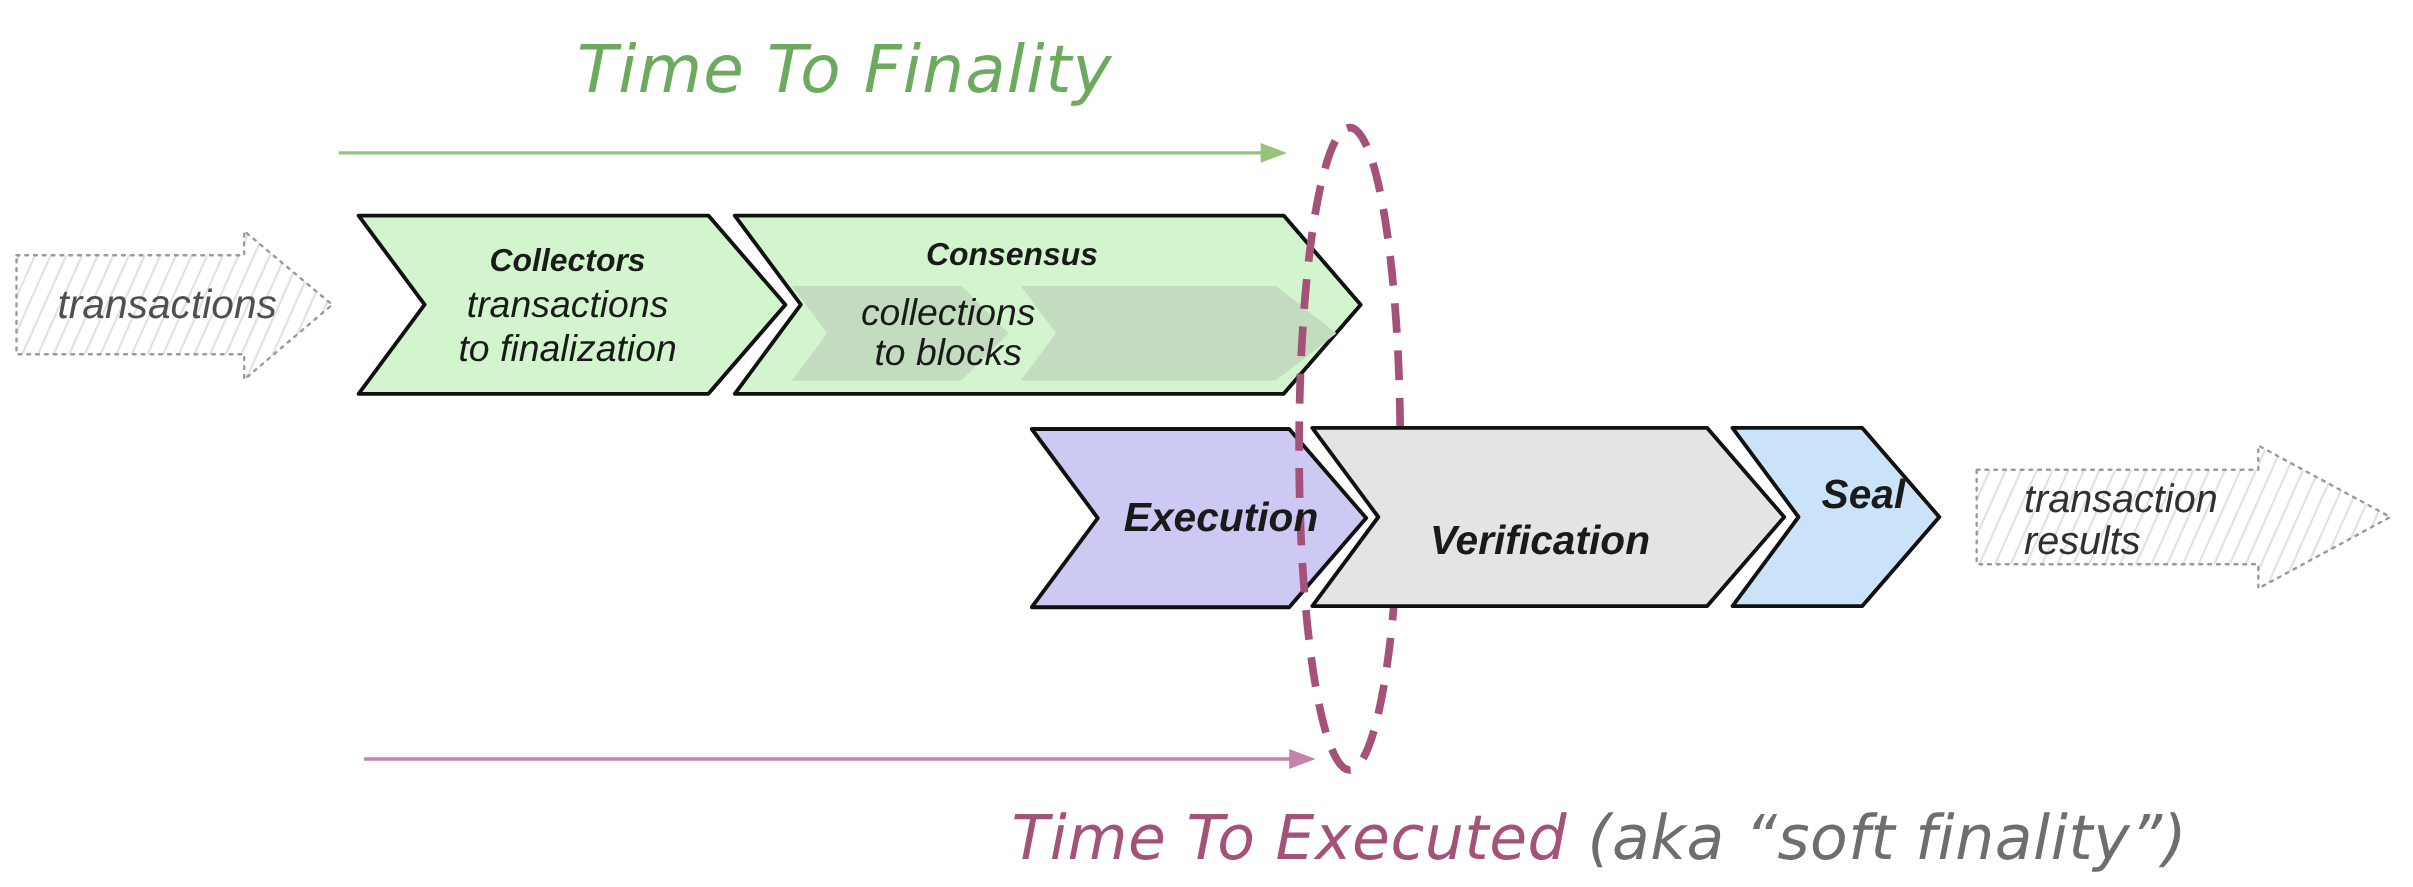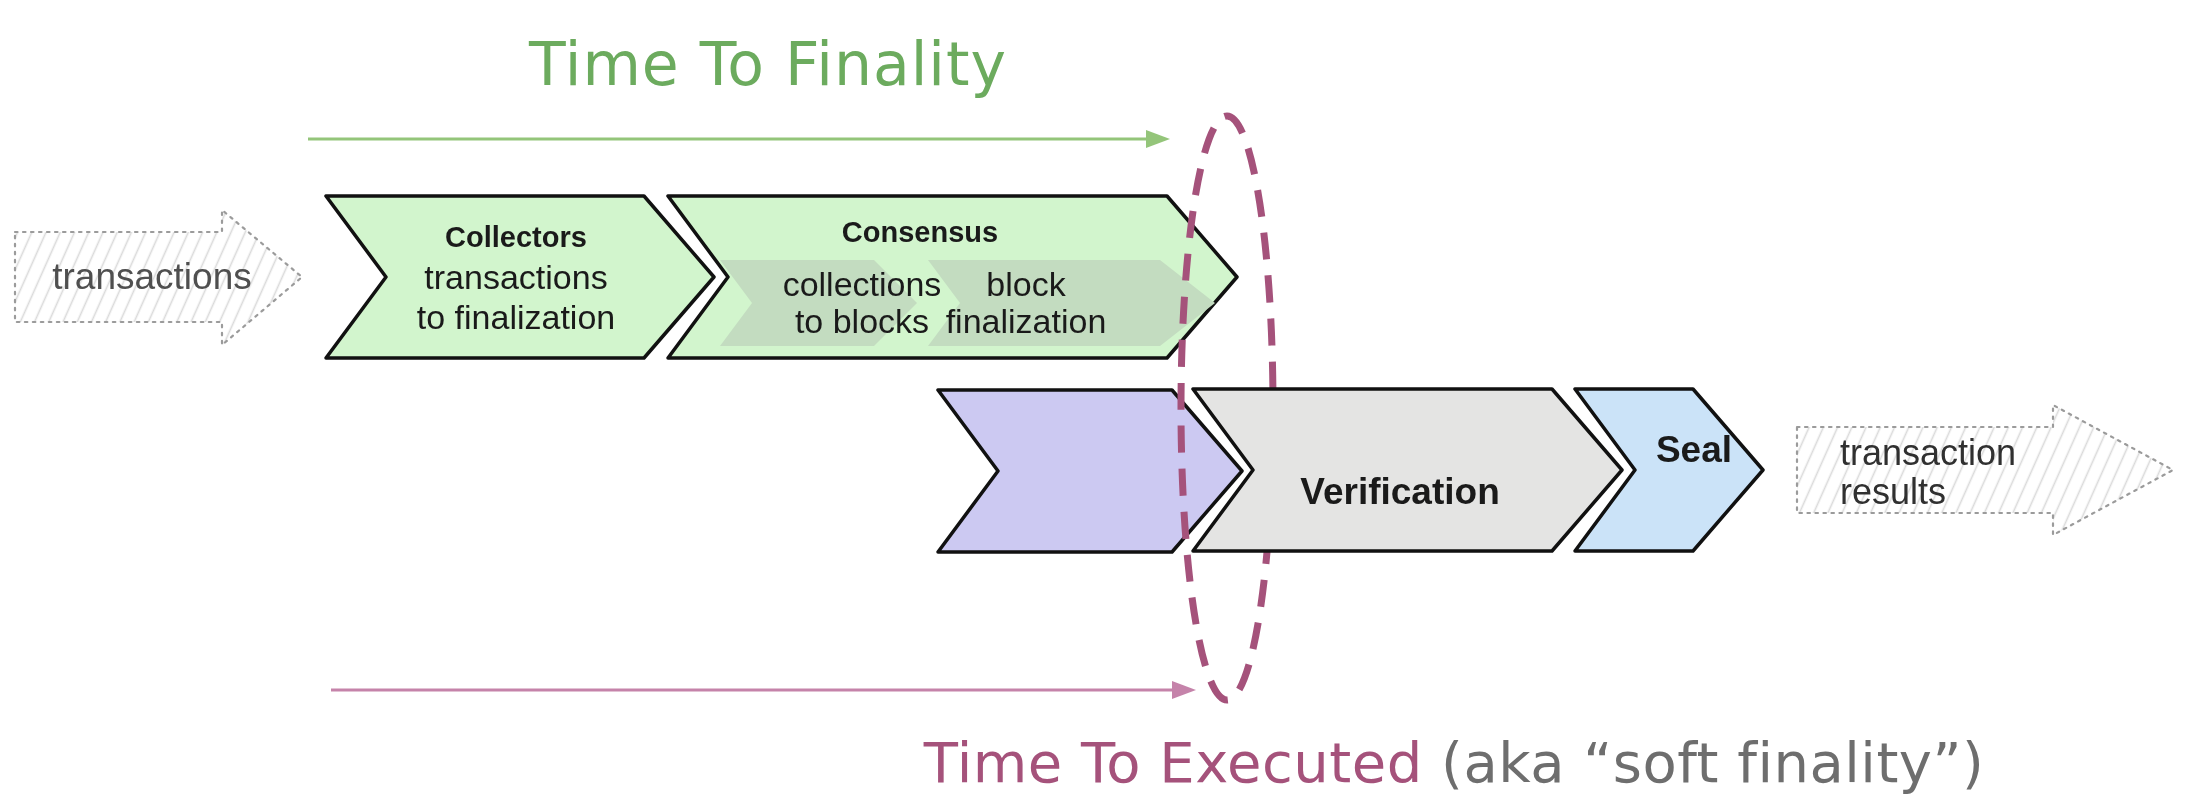--- a/index.html
+++ b/index.html
@@ -42,21 +42,21 @@
   .hatch-line{stroke:var(--sketch-hatch);stroke-width:1.6;}
   .green-line{stroke:var(--green-arrow);stroke-width:3;}
   .green-head{fill:var(--green-arrow);}
   .pink-line{stroke:var(--pink-arrow);stroke-width:3;}
   .pink-head{fill:var(--pink-arrow);}
   .soft-ellipse{fill:none;stroke:var(--maroon);stroke-width:7;
     stroke-dasharray:27 16;stroke-linecap:butt;}
 
   
   .txt{position:absolute;transform:translate(-50%,-50%);text-align:center;
-    color:var(--dark-text);white-space:nowrap;}
+    color:var(--dark-text);white-space:nowrap;font-style:italic;}
   .title-green{
     font-family:"DejaVu Sans", sans-serif;
     font-size:60px;letter-spacing:1px;color:var(--green-text);font-weight:400;
   }
   .title-bottom{
     font-family:"DejaVu Sans", sans-serif;
     font-size:56px;letter-spacing:0.5px;font-weight:400;
   }
   .title-bottom .hl{color:var(--maroon);}
   .title-bottom .sfx{color:var(--suffix-gray);}
@@ -118,25 +118,22 @@
     <div>to finalization</div>
   </div>
 
   <div class="txt stage-title-bold" style="left:920px;top:232px;text-align:right;">Consensus</div>
 
   <div class="txt inner-text" style="left:824px;top:303px;">
     <div>collections</div>
     <div>to blocks</div>
   </div>
 
-  <div class="txt inner-text" style="left:988px;top:303px;">
-    <div>block</div>
-    <div>finalization</div>
-  </div>
 
+  <div class="txt big-stage" style="left:1110px;top:471px;">Execution</div>
 
   <div class="txt big-stage" style="left:1400px;top:492px;">Verification</div>
 
   <div class="txt big-stage" style="left:1694px;top:450px;">Seal</div>
 
   <div class="txt title-bottom" style="left:1454px;top:762px;">
     <span class="hl">Time To Executed</span><span class="sfx"> (aka “soft finality”)</span>
   </div>
 
   <div class="txt results-label" style="left:1840px;top:472px;">

